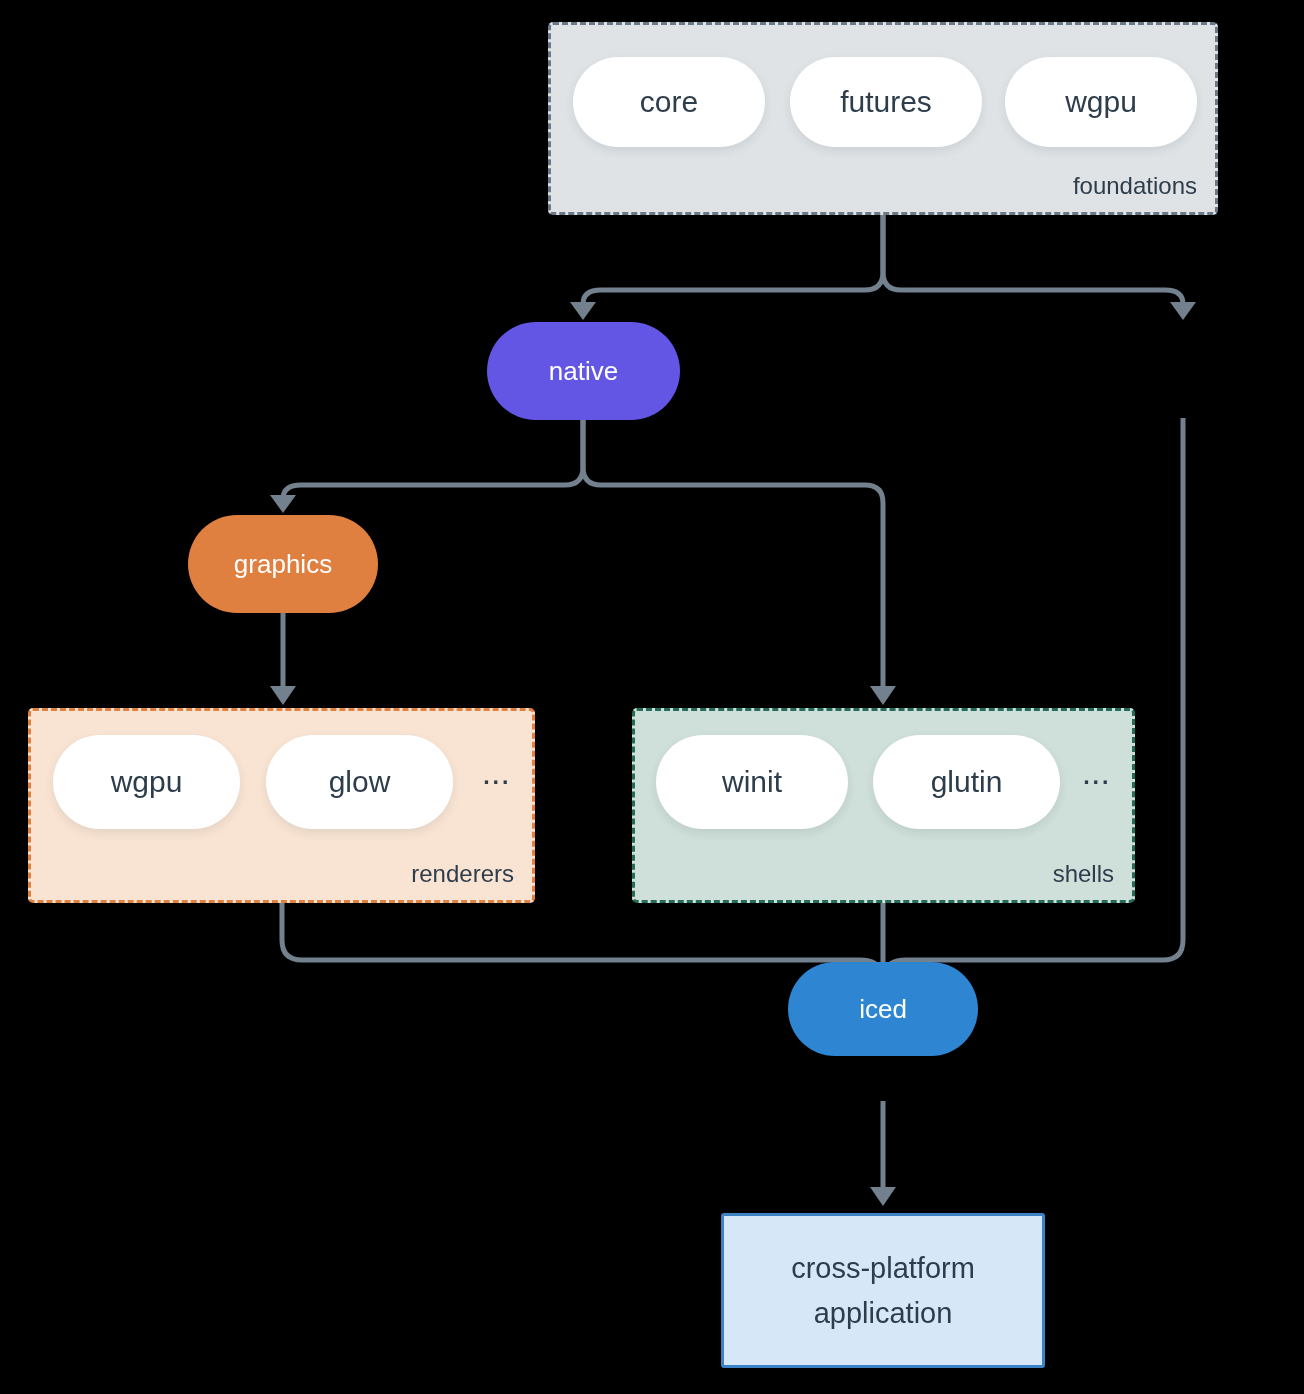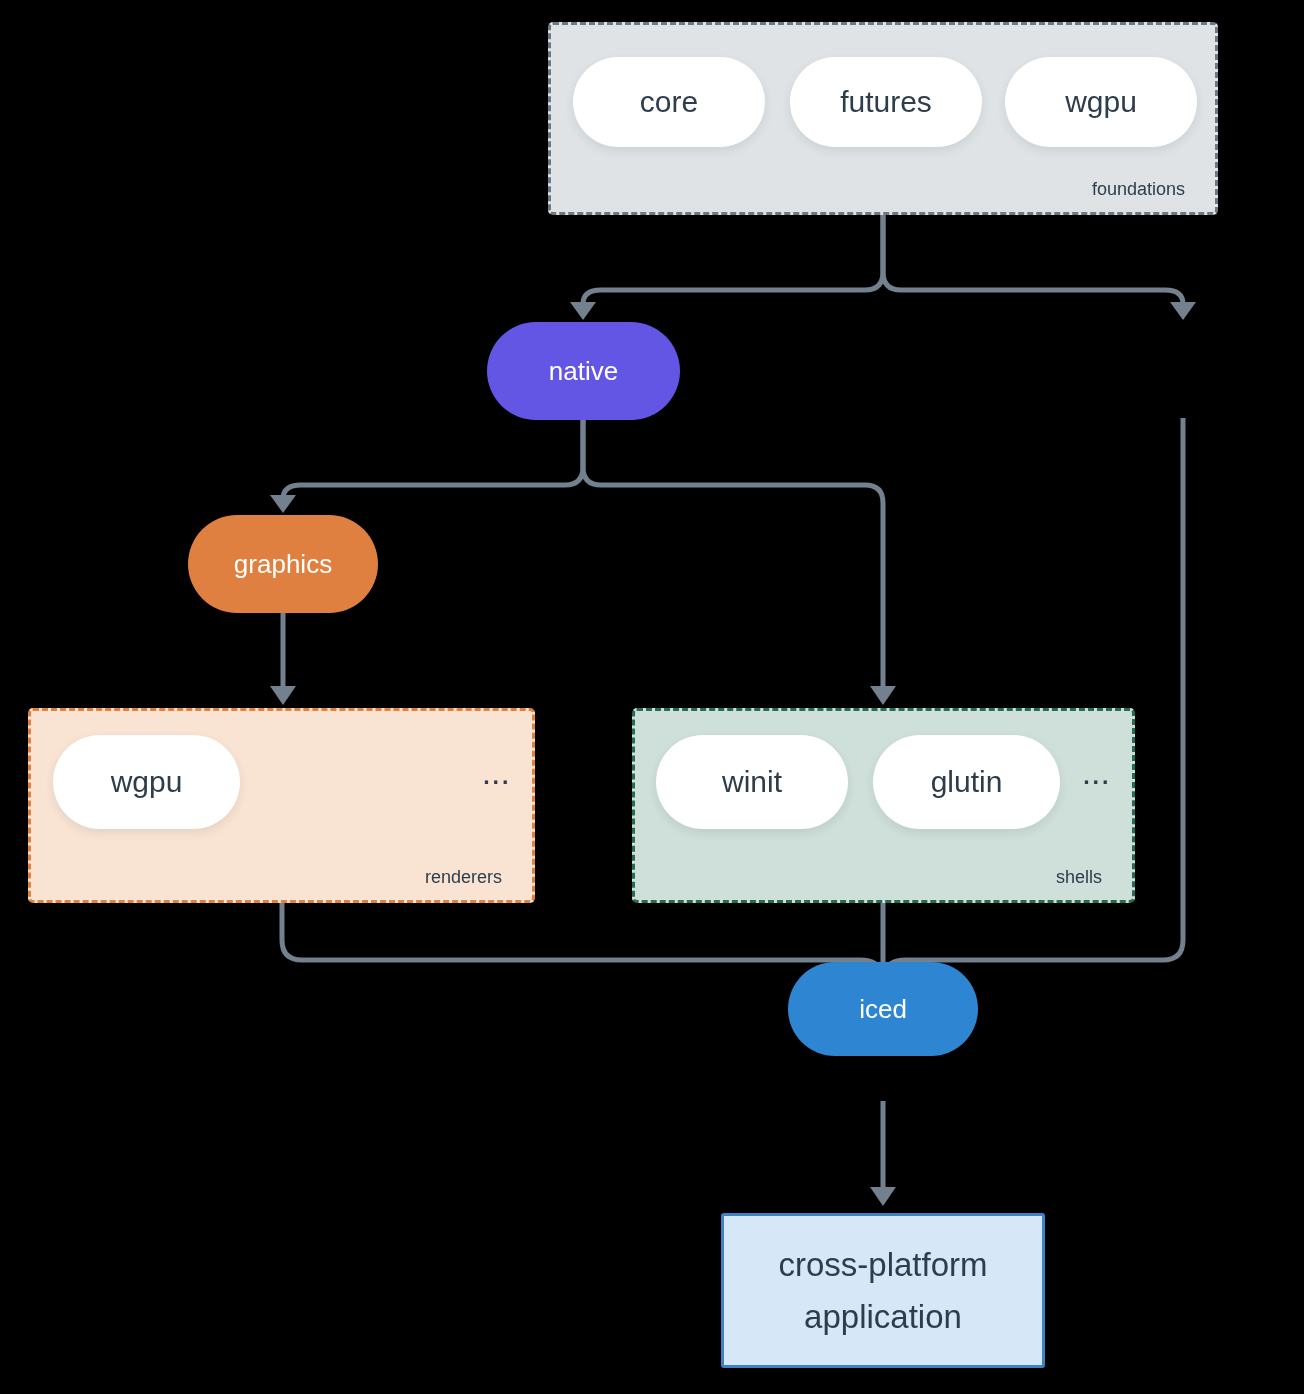--- a/index.html
+++ b/index.html
@@ -40,27 +40,27 @@
     display:flex;align-items:center;justify-content:center;
     font-size:30px;color:var(--ink);box-shadow:0 4px 10px rgba(40,55,70,.10);
   }
   .node{
     position:absolute;border-radius:49px;display:flex;align-items:center;
     justify-content:center;font-size:26px;color:#ffffff;
   }
   .node.purple{background:var(--purple);}
   .node.orange{background:var(--orange);}
   .node.blue{background:var(--blue);}
-  .group-label{position:absolute;right:30px;bottom:12px;font-size:18px;color:var(--ink);}
+  .group-label{position:absolute;right:18px;bottom:12px;font-size:24px;color:var(--ink);}
   .dots{position:absolute;top:42px;right:22px;font-size:34px;color:var(--ink);}
   .app-box{
     position:absolute;left:721px;top:1213px;width:324px;height:155px;box-sizing:border-box;
     background:var(--app-fill);border:3px solid var(--app-border);border-radius:3px;
     display:flex;align-items:center;justify-content:center;text-align:center;
-    font-size:33px;line-height:1.55;color:var(--ink);padding:0 44px;
+    font-size:29px;line-height:1.55;color:var(--ink);padding:0 44px;
   }
 </style>
 </head>
 <body>
 
 <div class="canvas">
 
   <svg class="edges" viewBox="0 0 1304 1394" xmlns="http://www.w3.org/2000/svg">
 
     <path d="M883 215 V272 Q883 290 865 290 H601 Q583 290 583 304"></path>
@@ -95,20 +95,21 @@
     <div class="pill" style="left:454px;top:32px;width:192px;height:90px;">wgpu</div>
     <div class="group-label">foundations</div>
   </div>
 
   <div class="node purple" style="left:487px;top:322px;width:193px;height:98px;">native</div>
 
   <div class="node orange" style="left:188px;top:515px;width:190px;height:98px;">graphics</div>
 
   <div class="group-box renderers dashed">
     <div class="pill" style="left:22px;top:24px;width:187px;height:94px;">wgpu</div>
+    <div class="pill" style="left:235px;top:24px;width:187px;height:94px;">glow</div>
     <div class="dots">...</div>
     <div class="group-label">renderers</div>
   </div>
 
   <div class="group-box shells dashed">
     <div class="pill" style="left:21px;top:24px;width:192px;height:94px;text-align:center;">winit</div>
     <div class="pill" style="left:238px;top:24px;width:187px;height:94px;">glutin</div>
     <div class="dots">...</div>
     <div class="group-label">shells</div>
   </div>

